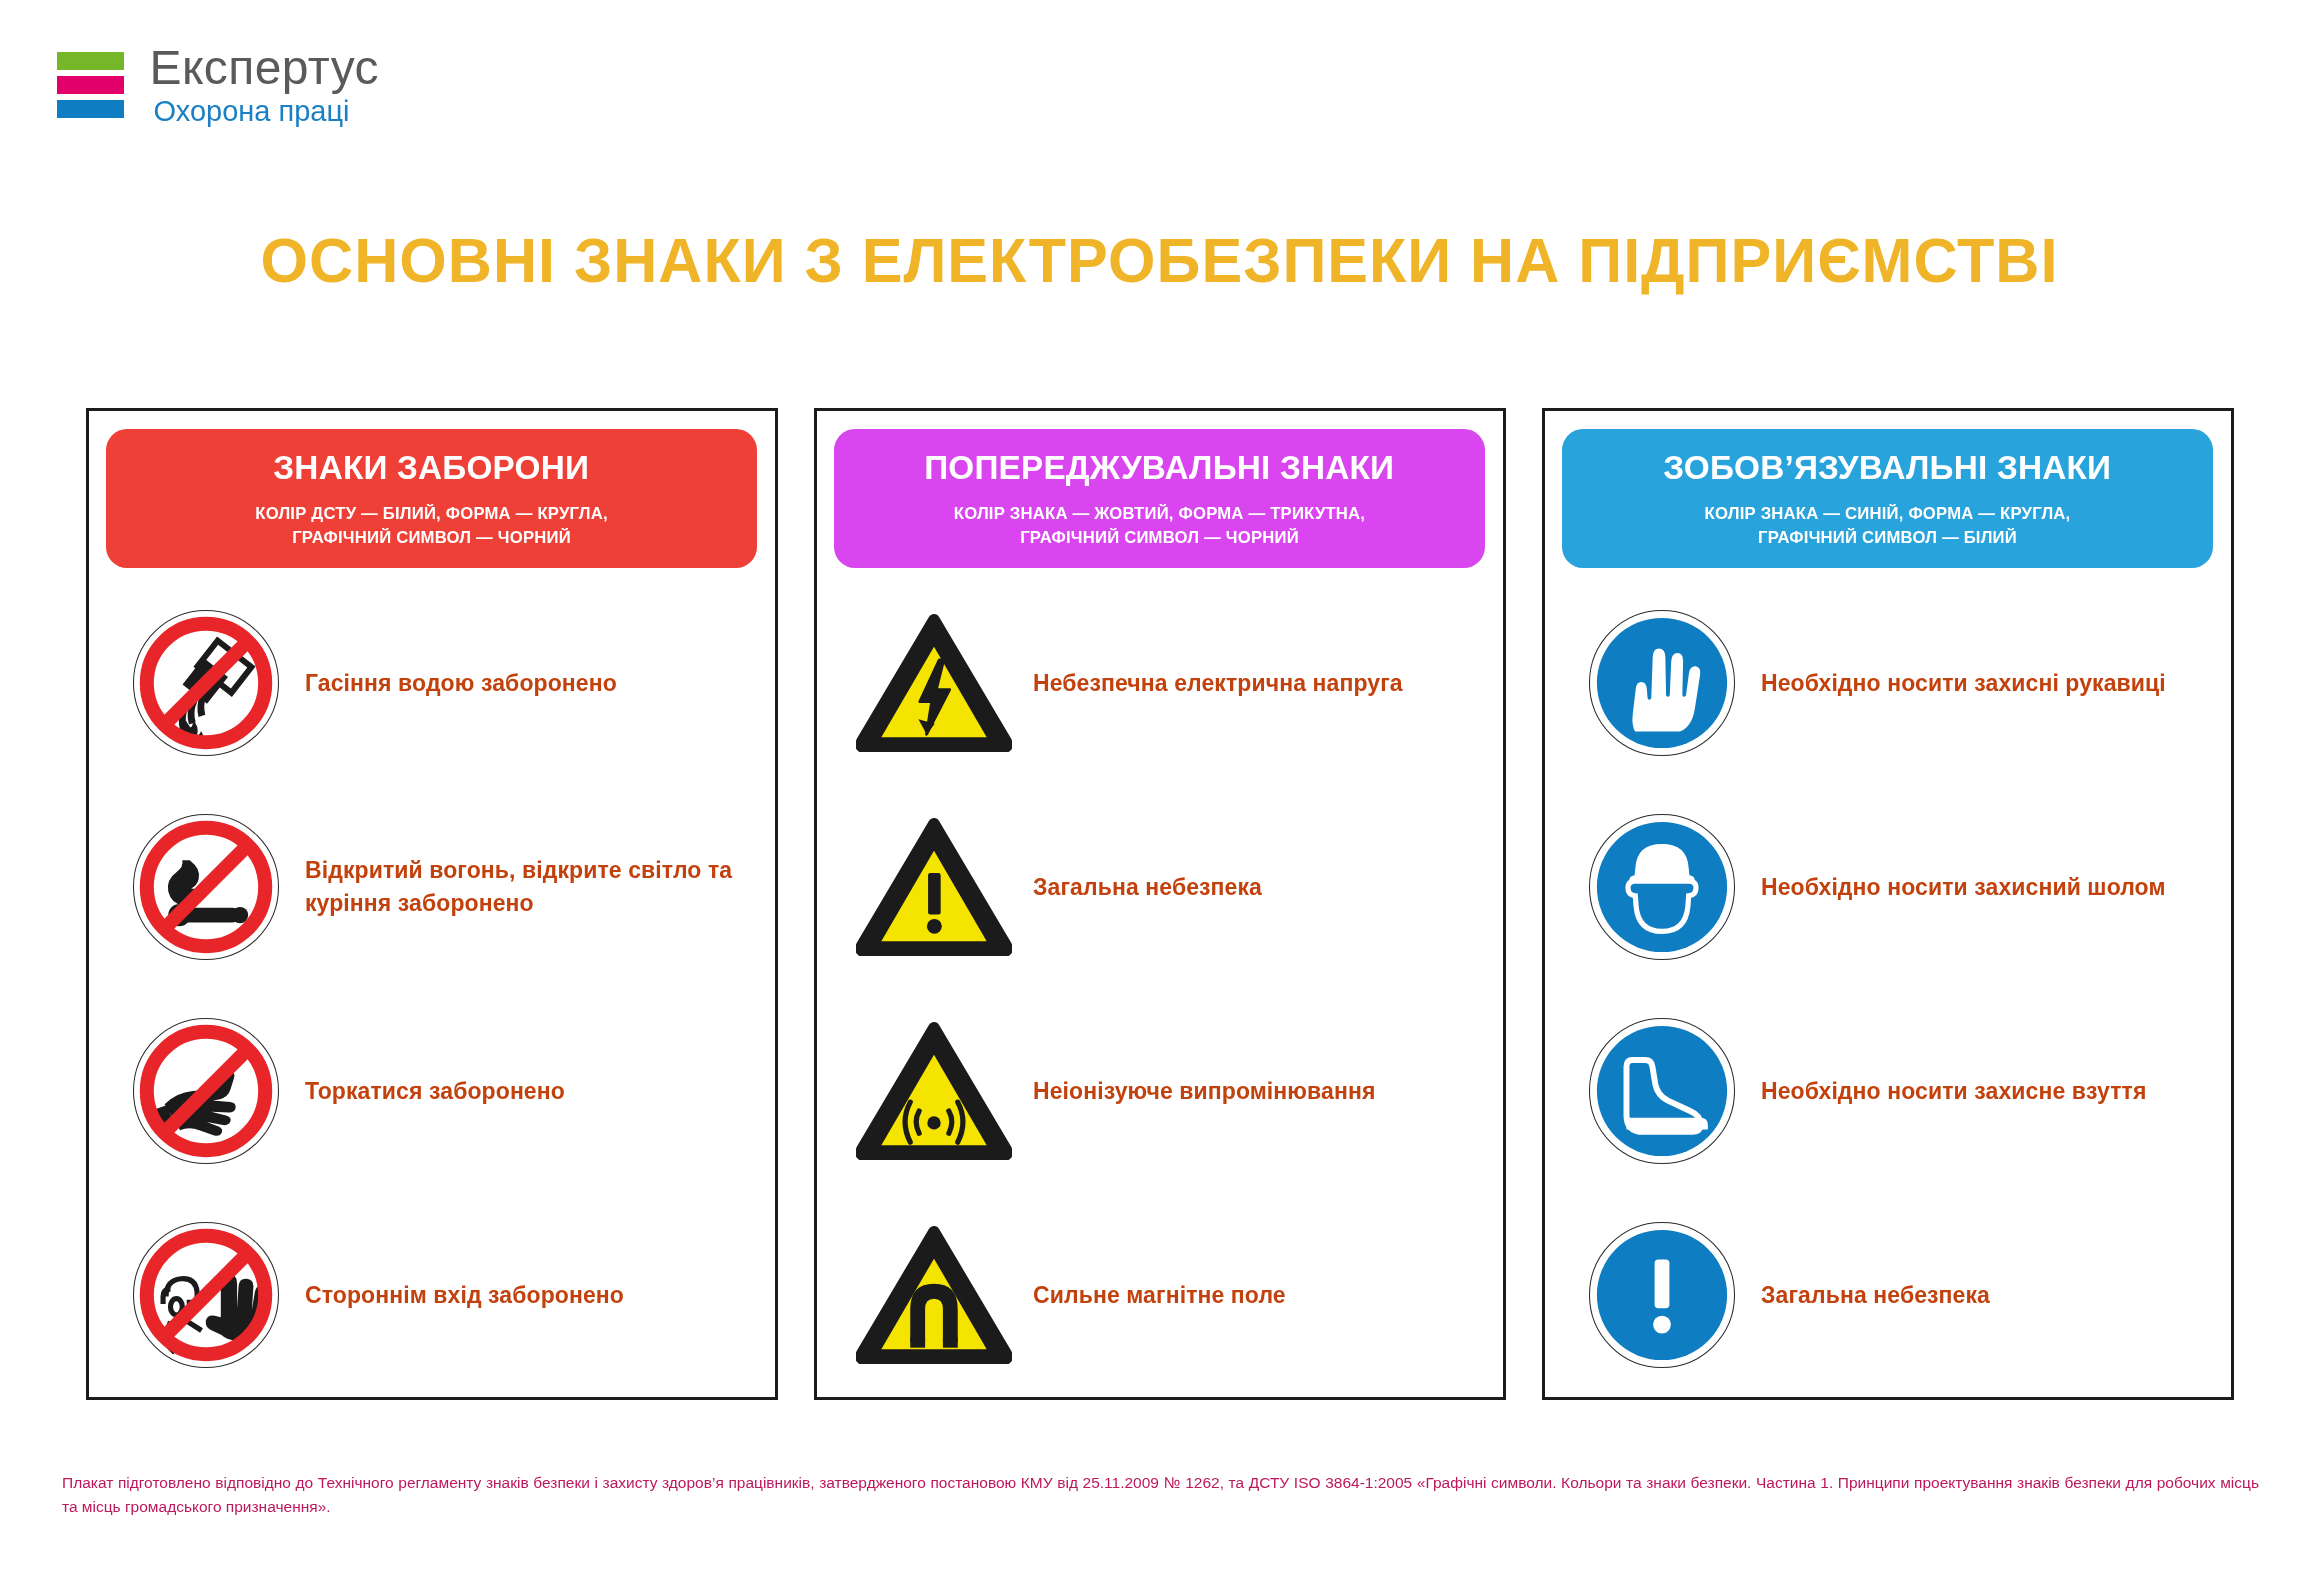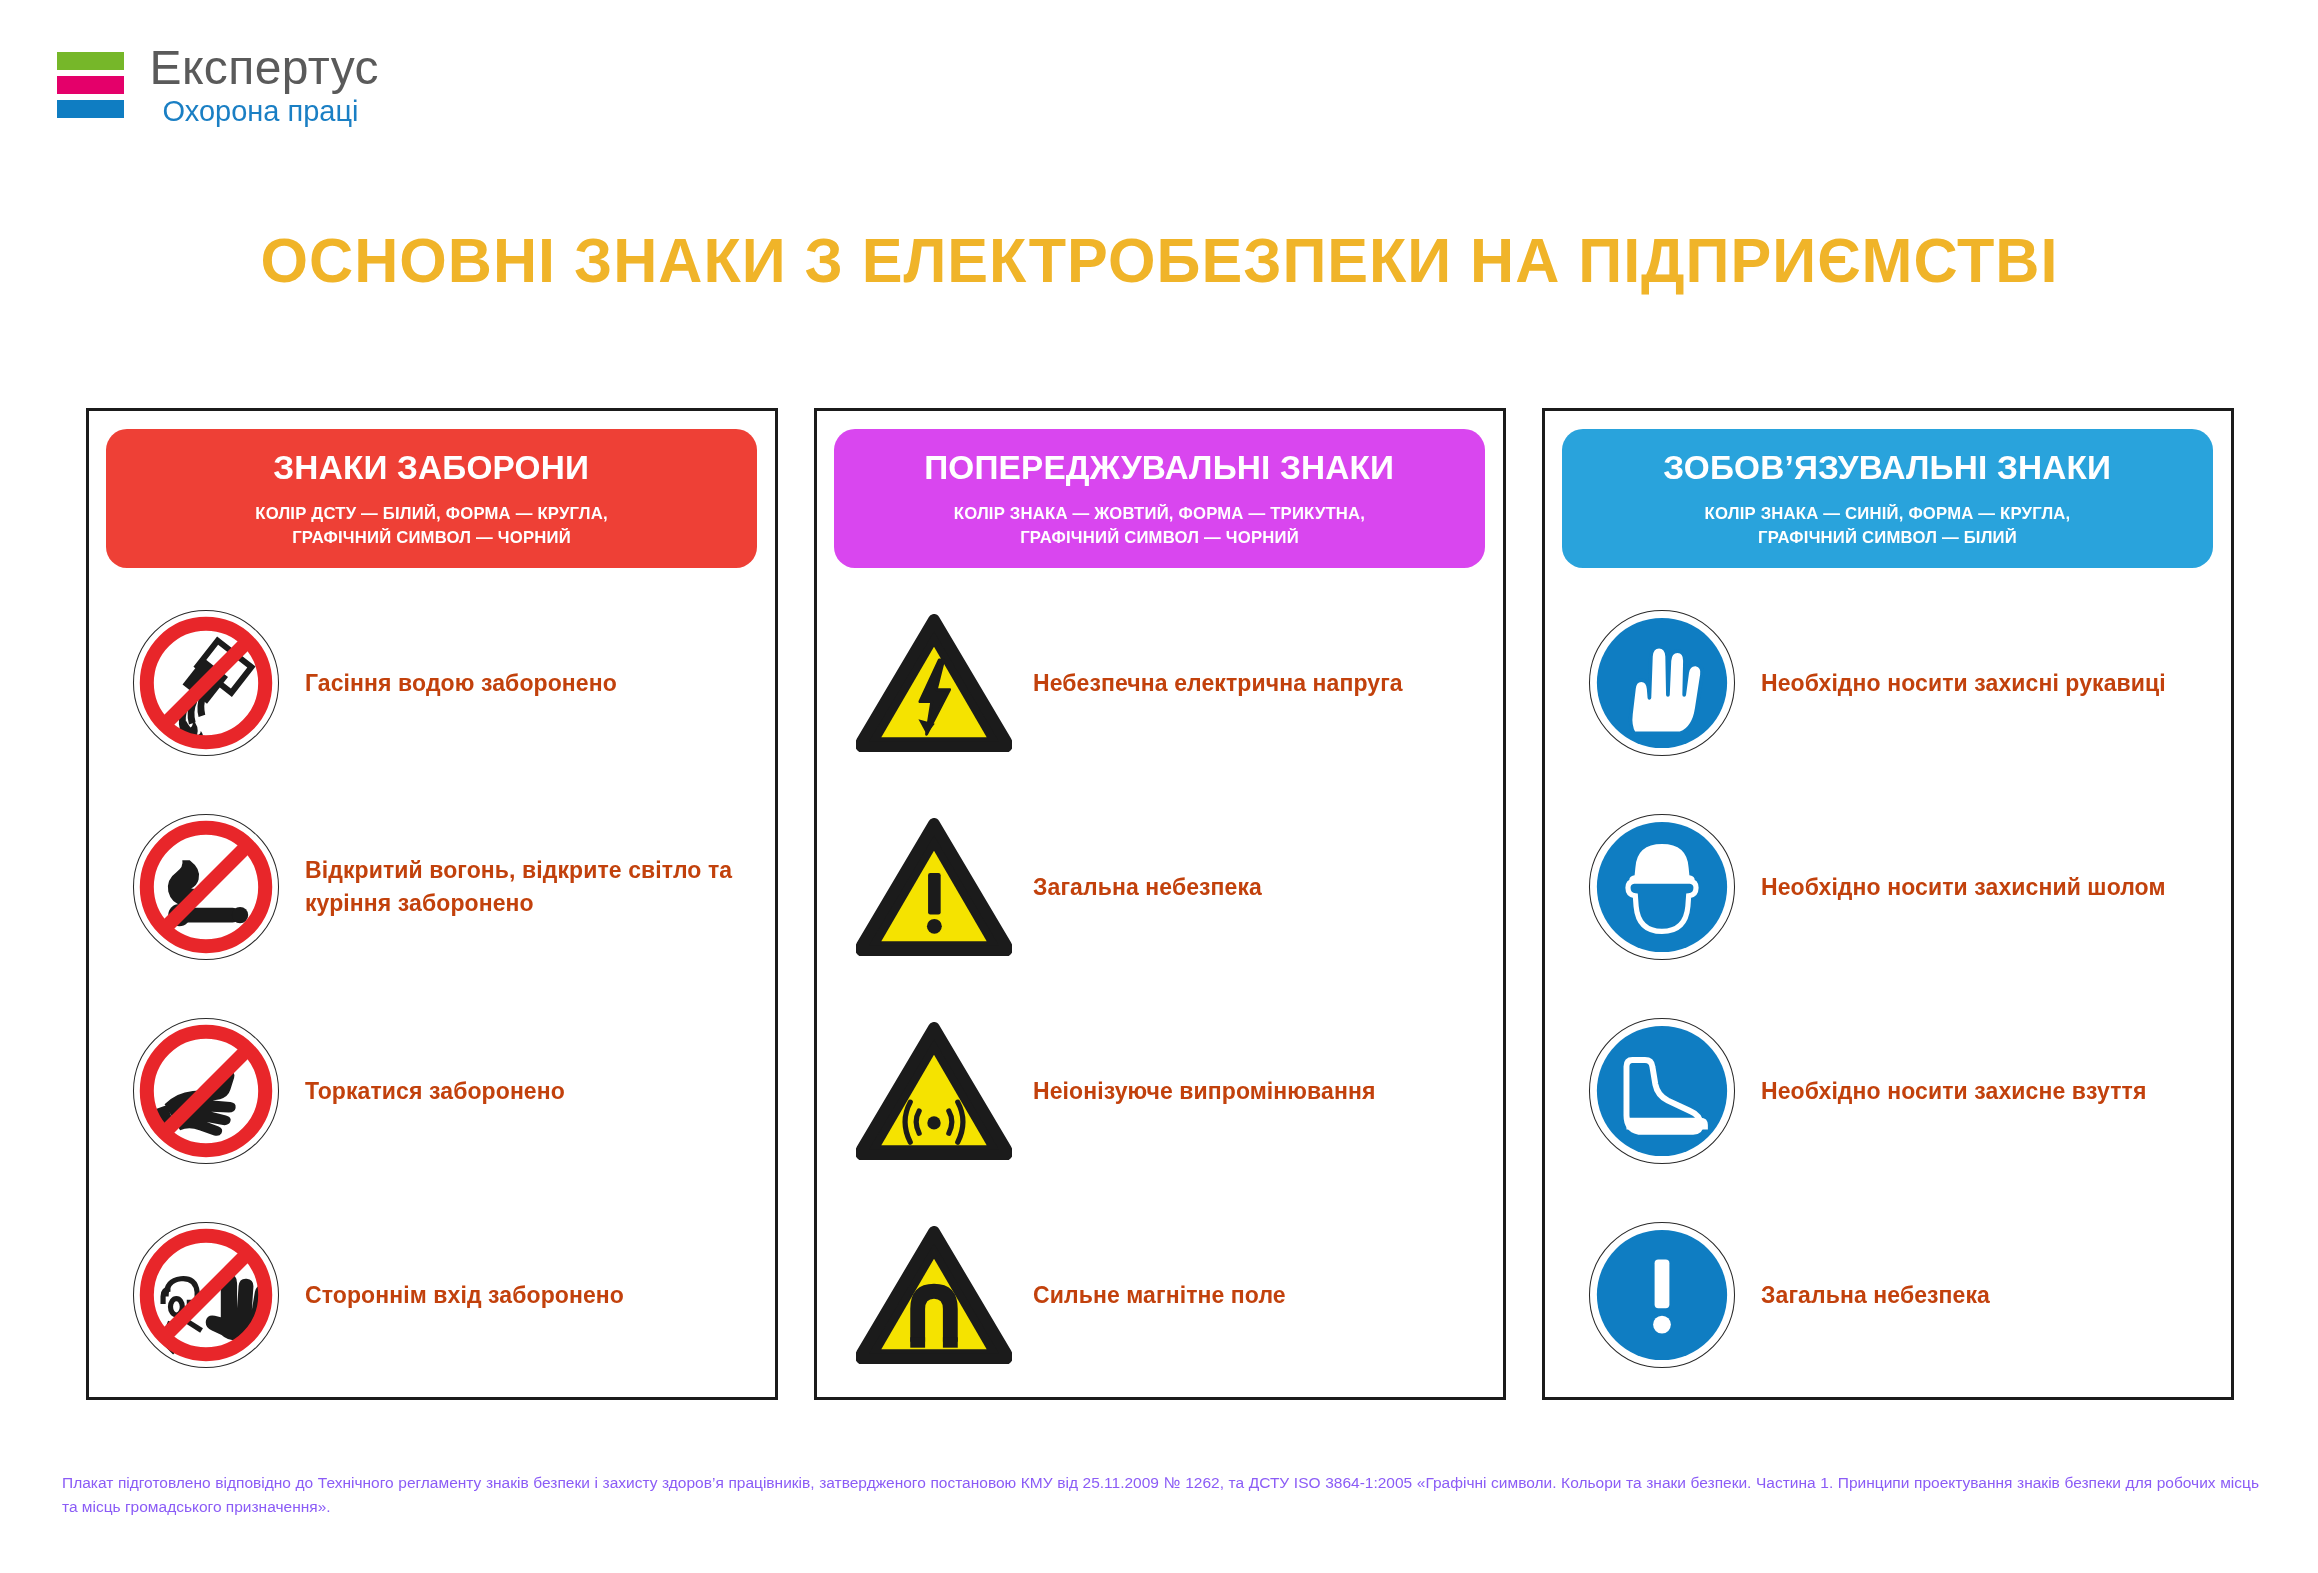--- a/index.html
+++ b/index.html
@@ -11,21 +11,21 @@
     overflow: hidden;
   }
   .page { position: relative; width: 2319px; height: 1574px; background:#fff; }
 
   
   .logo-block { position: absolute; left: 57px; top: 44px; display: flex; align-items: flex-start; }
   .logo-bars { width: 67px; display: flex; flex-direction: column; gap: 5.6px; margin-top: 8px; }
   .logo-bars span { display:block; height: 18.3px; width: 67px; }
   .logo-text { margin-left: 25.5px; display:flex; flex-direction: column; }
   .logo-title { font-size: 48px; color: #5a5a5a; letter-spacing: 0.4px; line-height: 1.02; font-weight: 400; }
-  .logo-sub { font-size: 29px; color: #1a7fc4; line-height: 1.1; margin-top: 3.2px; margin-left: 13px; font-weight: 400; }
+  .logo-sub { font-size: 29px; color: #1a7fc4; line-height: 1.1; margin-top: 3.2px; margin-left: 4px; font-weight: 400; }
 
   
   .main-title {
     position: absolute; left: 0; right: 0; top: 224px;
     text-align: center;
     font-size: 63px;
     font-weight: 700;
     color: #f0b429;
     letter-spacing: 1px;
     transform: scaleX(.97);
@@ -62,21 +62,21 @@
   .row { flex: 1; display: flex; align-items: center; }
   .icon-cell { width: 199px; display:flex; align-items:center; justify-content:center; flex-shrink: 0; }
   .label-cell {
     font-size: 23px; font-weight: 700; color: #c2410c; line-height: 1.42;
     letter-spacing: 0.1px; padding-right: 8px;
   }
 
   
   .footer {
     position: absolute; left: 62px; top: 1471px; width: 2197px;
-    font-size: 15.5px; line-height: 1.52; color: #8b5cf6;
+    font-size: 15.5px; line-height: 1.52; color: #be185d;
     font-family: "Liberation Sans Narrow", "Liberation Sans", sans-serif;
     text-align: justify;
   }
 </style>
 </head>
 <body>
 
 <div class="page">
 
   <div class="logo-block">

